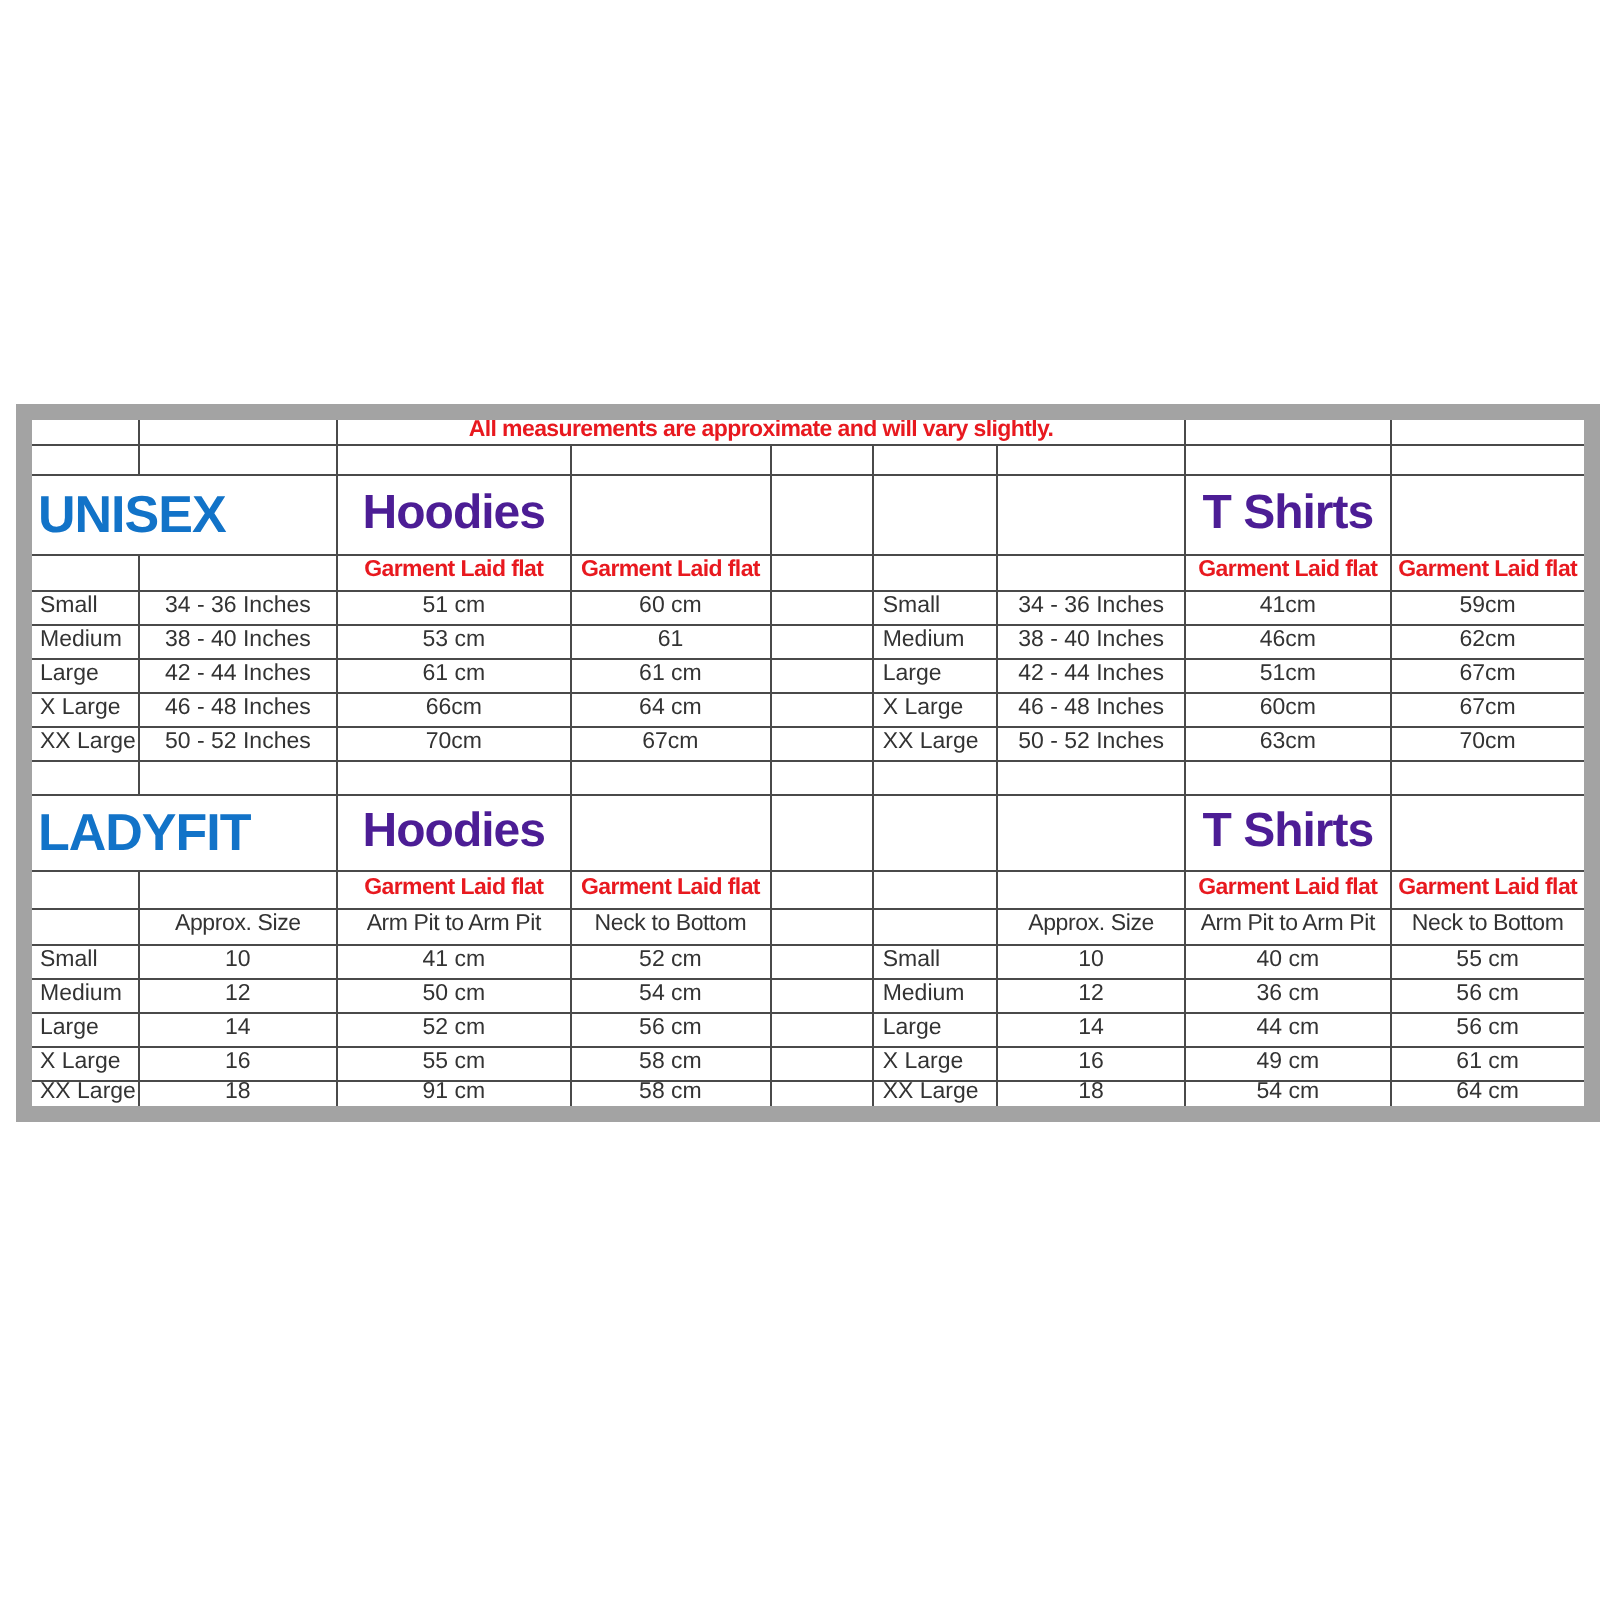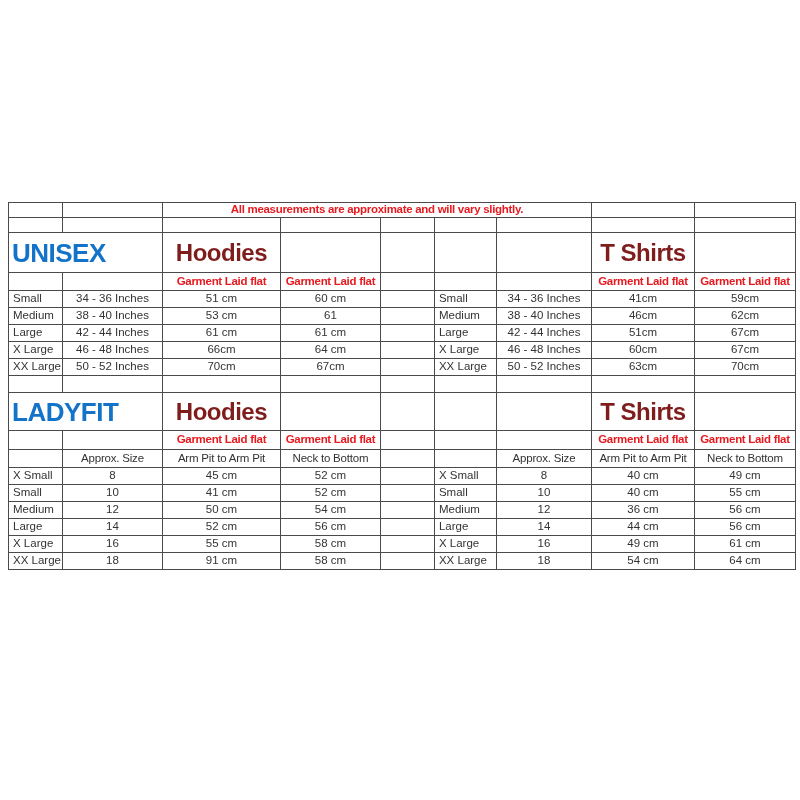--- a/index.html
+++ b/index.html
@@ -1,31 +1,31 @@
 <!DOCTYPE html>
 <html><head>
 <meta charset="utf-8">
 <style>
   html,body{margin:0;padding:0;background:#fff;width:800px;height:800px;
     font-family:"Liberation Sans",sans-serif;}
   .sheet{position:absolute;left:8px;top:202px;}
-  table.size-chart{border-collapse:collapse;table-layout:fixed;border:1px solid #a3a3a3;}
+  table.size-chart{border-collapse:collapse;table-layout:fixed;border:8px solid #a3a3a3;}
   td{border:1px solid #4a4a4a;font-size:11.5px;color:#333;text-align:center;
      vertical-align:middle;padding:0 1px;overflow:hidden;white-space:nowrap;
      line-height:1;}
   tr.h15{height:15px}
   tr.h17{height:17px}
   tr.h18{height:18px}
   tr.h19{height:19px}
   tr.h38{height:38px}
   tr.h40{height:40px}
   td.sz{text-align:left;padding-left:4px;margin-left:35px;}
   td.ttl{text-align:left;padding-left:3px;font-weight:bold;font-size:26px;
      color:#1273c8;letter-spacing:-0.5px;}
-  td.prod{font-weight:bold;font-size:24px;color:#7f1d1d;letter-spacing:-0.5px;}
+  td.prod{font-weight:bold;font-size:24px;color:#4c1d95;letter-spacing:-0.5px;}
   td.red{color:#e8191f;font-weight:bold;letter-spacing:-0.3px;}
   td.hdr{letter-spacing:-0.2px;}
 </style>
 </head>
 <body>
 
 <div class="sheet">
 <table class="size-chart">
 <colgroup>
   <col style="width:52px">
@@ -181,31 +181,20 @@
   <td class="hdr">Arm Pit to Arm Pit</td>
   <td class="hdr">Neck to Bottom</td>
   <td></td>
   <td></td>
   <td class="hdr">Approx. Size</td>
   <td class="hdr">Arm Pit to Arm Pit</td>
   <td class="hdr">Neck to Bottom</td>
 </tr>
 
 <tr class="h17">
-  <td class="sz">X Small</td>
-  <td>8</td>
-  <td>45 cm</td>
-  <td>52 cm</td>
-  <td></td>
-  <td class="sz">X Small</td>
-  <td>8</td>
-  <td>40 cm</td>
-  <td>49 cm</td>
-</tr>
-<tr class="h17">
   <td class="sz">Small</td>
   <td>10</td>
   <td>41 cm</td>
   <td>52 cm</td>
   <td></td>
   <td class="sz">Small</td>
   <td>10</td>
   <td>40 cm</td>
   <td>55 cm</td>
 </tr>

